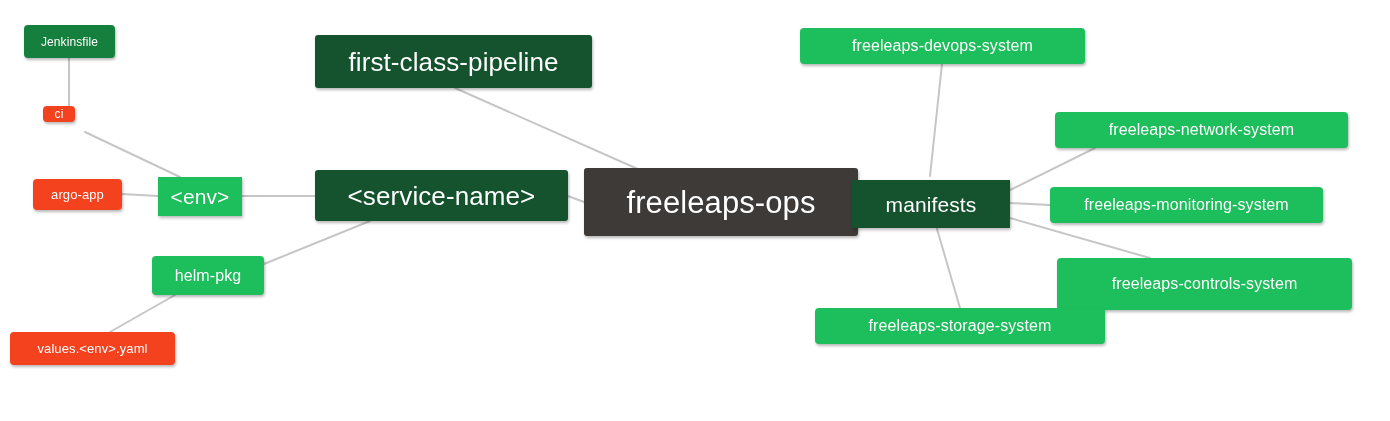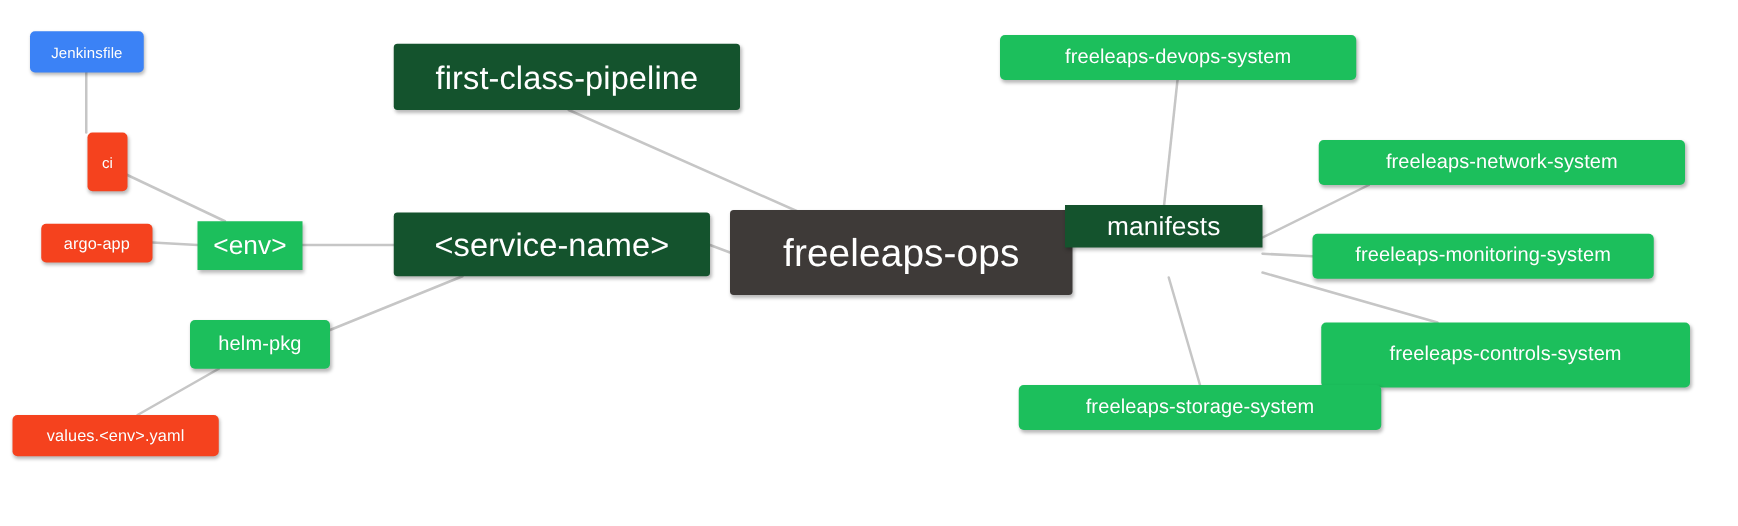--- a/index.html
+++ b/index.html
@@ -45,21 +45,21 @@
   }
   .node.root {
     background: #3e3a38;
     border-radius: 3px;
     font-size: 31px;
     padding: 0 18px;
   }
   .node.blue    { background: #14532d; }
   .node.green   { background: #1cbf5c; }
   .node.red     { background: #f5421e; }
-  .node.orange  { background: #3b82f6; }
+  .node.orange  { background: #15803d; }
 
   .node.lvl1 { font-size: 26px; border-radius: 3px; }
   .node.lvl2 { font-size: 21px; border-radius: 0; }
   .node.lvl3 { font-size: 16px; border-radius: 4px; }
   .node.lvl4 { font-size: 13px; border-radius: 4px; }
   .node.tiny { font-size: 12px; border-radius: 4px; padding: 0 7px; }
 </style>
 </head>
 <body>
 
@@ -76,26 +76,26 @@
       <line x1="175" y1="295" x2="110" y2="332" stroke="#c6c6c6" stroke-width="2" stroke-linecap="round"></line>
       <line x1="930" y1="176" x2="942" y2="64" stroke="#c6c6c6" stroke-width="2" stroke-linecap="round"></line>
       <line x1="1010" y1="190" x2="1095" y2="148" stroke="#c6c6c6" stroke-width="2" stroke-linecap="round"></line>
       <line x1="1010" y1="203" x2="1050" y2="205" stroke="#c6c6c6" stroke-width="2" stroke-linecap="round"></line>
       <line x1="1010" y1="218" x2="1150" y2="258" stroke="#c6c6c6" stroke-width="2" stroke-linecap="round"></line>
       <line x1="935" y1="222" x2="960" y2="308" stroke="#c6c6c6" stroke-width="2" stroke-linecap="round"></line>
     </svg>
   <div id="node-layer">
       <div class="node root root" style="left: 584px; top: 168px; width: 274px; height: 68px;">freeleaps-ops</div>
       <div class="node blue lvl1" style="left: 315px; top: 170px; width: 253px; height: 51px;">&lt;service-name&gt;</div>
-      <div class="node blue lvl2" style="left: 852px; top: 164px; width: 158px; height: 34px;">manifests</div>
+      <div class="node blue lvl2" style="left: 852px; top: 180px; width: 158px; height: 48px;">manifests</div>
       <div class="node blue lvl1" style="left: 315px; top: 35px; width: 277px; height: 53px;">first-class-pipeline</div>
       <div class="node green lvl2" style="left: 158px; top: 177px; width: 84px; height: 39px;">&lt;env&gt;</div>
       <div class="node green lvl3" style="left: 152px; top: 256px; width: 112px; height: 39px;">helm-pkg</div>
       <div class="node orange tiny" style="left: 24px; top: 25px; width: 91px; height: 33px;">Jenkinsfile</div>
-      <div class="node red tiny" style="left: 70px; top: 106px; width: 32px; height: 47px; text-align: center;">ci</div>
+      <div class="node red tiny" style="left: 43px; top: 106px; width: 32px; height: 16px; text-align: center;">ci</div>
       <div class="node red lvl4" style="left: 33px; top: 179px; width: 89px; height: 31px;">argo-app</div>
       <div class="node red lvl4" style="left: 10px; top: 332px; width: 165px; height: 33px;">values.&lt;env&gt;.yaml</div>
       <div class="node green lvl3" style="left: 800px; top: 28px; width: 285px; height: 36px;">freeleaps-devops-system</div>
       <div class="node green lvl3" style="left: 1055px; top: 112px; width: 293px; height: 36px;">freeleaps-network-system</div>
       <div class="node green lvl3" style="left: 1050px; top: 187px; width: 273px; height: 36px;">freeleaps-monitoring-system</div>
       <div class="node green lvl3" style="left: 1057px; top: 258px; width: 295px; height: 52px;">freeleaps-controls-system</div>
       <div class="node green lvl3" style="left: 815px; top: 308px; width: 290px; height: 36px;">freeleaps-storage-system</div>
     </div>
 </div>
 

